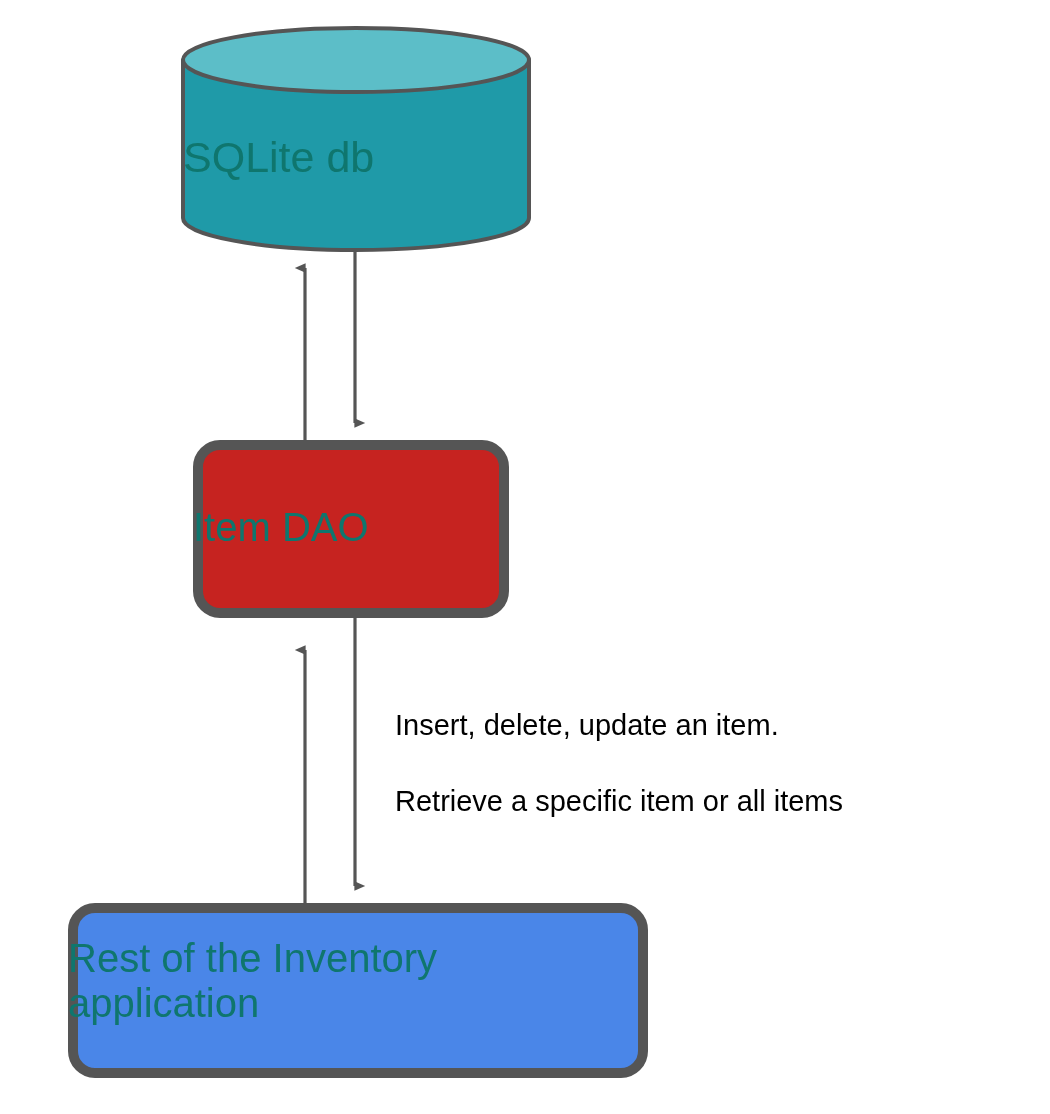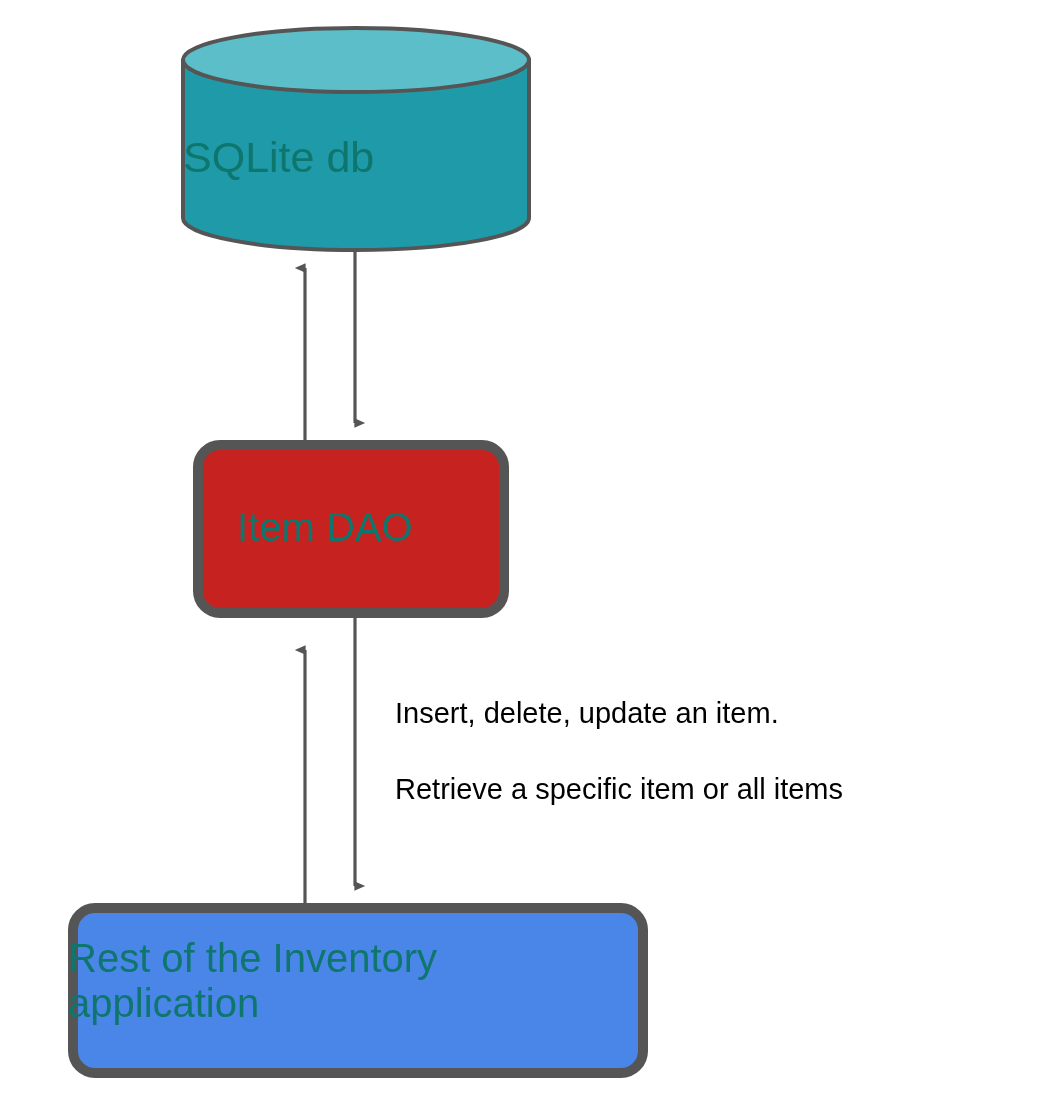--- a/index.html
+++ b/index.html
@@ -47,37 +47,37 @@
     top: 133px;
     width: 346px;
     font-size: 43px;
   }
 
   #dao-label {
     left: 193px;
     top: 505px;
     width: 316px;
     font-size: 40px;
-    padding-left: 44px;
   }
 
   #app-label {
     left: 68px;
     top: 936px;
     width: 534px;
     font-size: 40px;
   }
 
   .edge-label {
     position: absolute;
     color: #000000;
     font-size: 29px;
     line-height: 1.0;
     white-space: nowrap;
     user-select: none;
+    margin-top: 12px;
   }
 
   #edge-label-line1 {
     left: 395px;
     top: 699px;
   }
 
   #edge-label-line2 {
     left: 395px;
     top: 775px;

